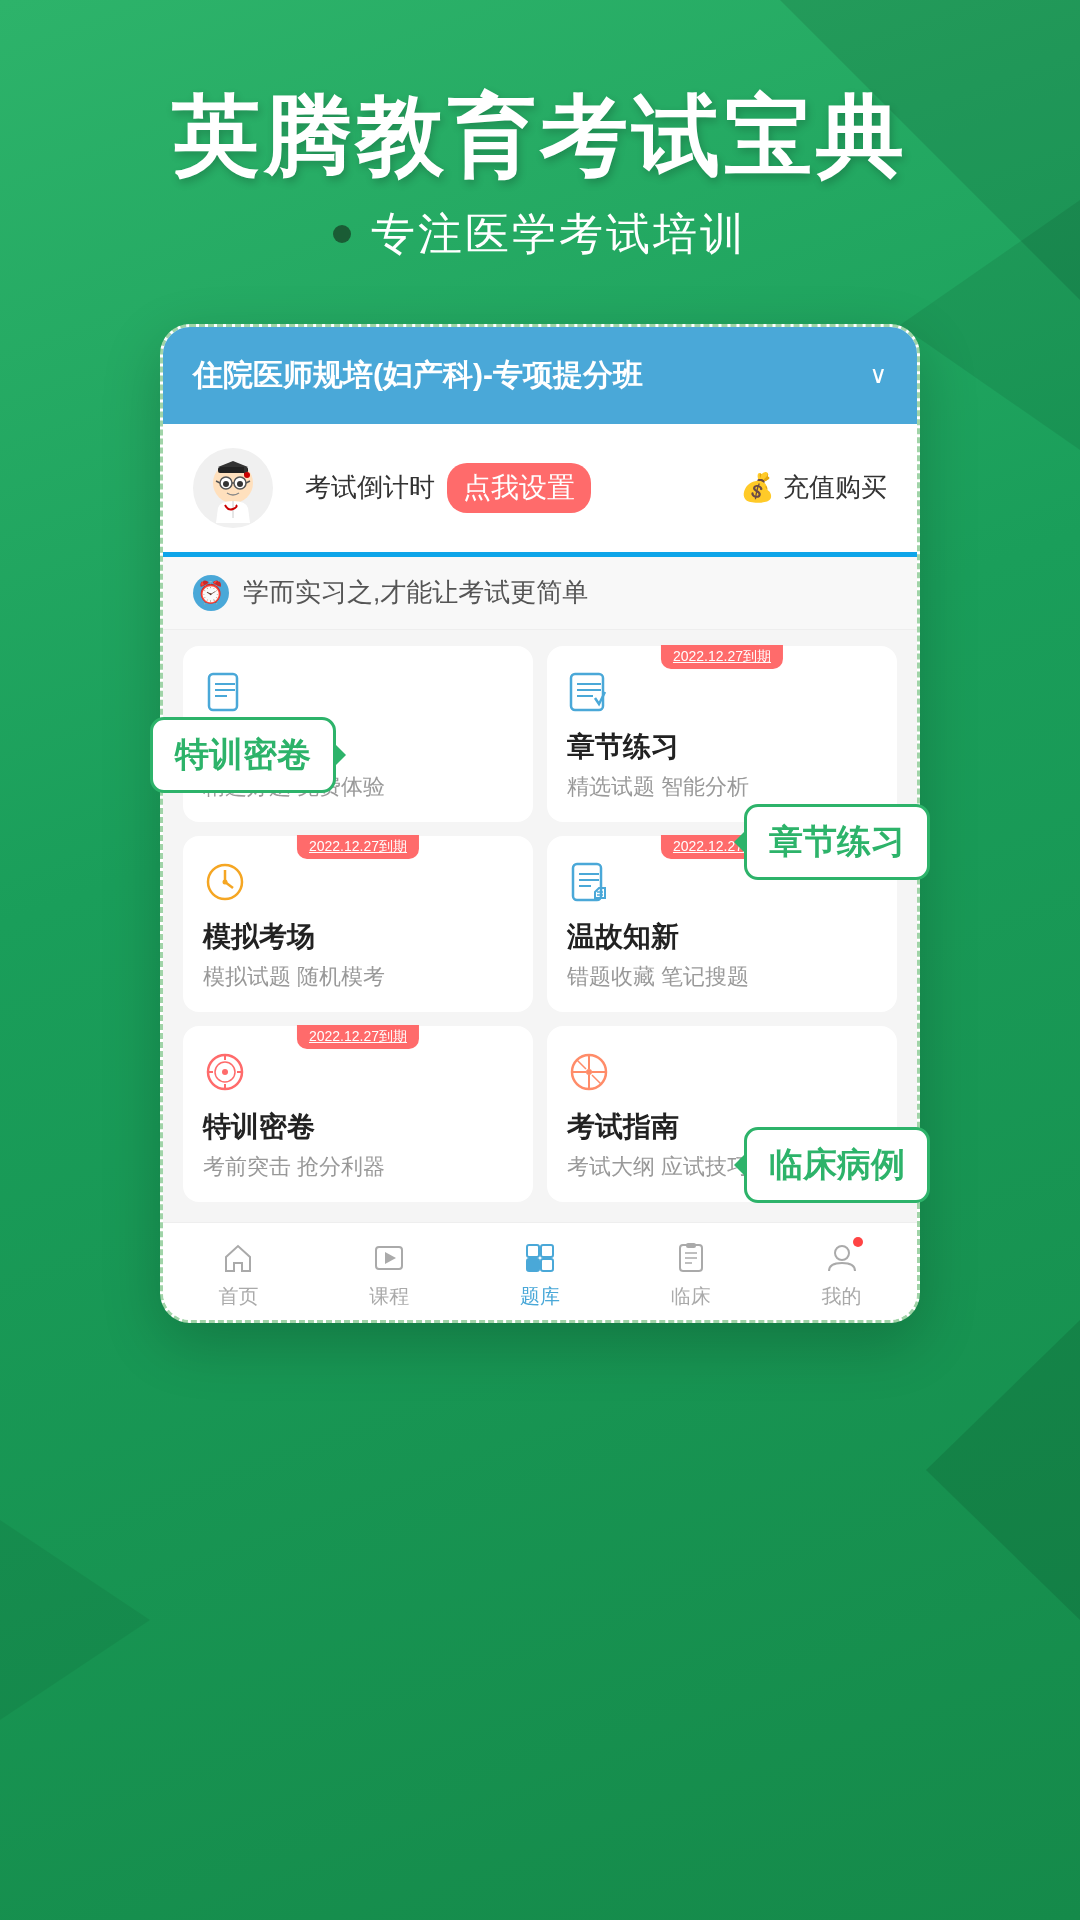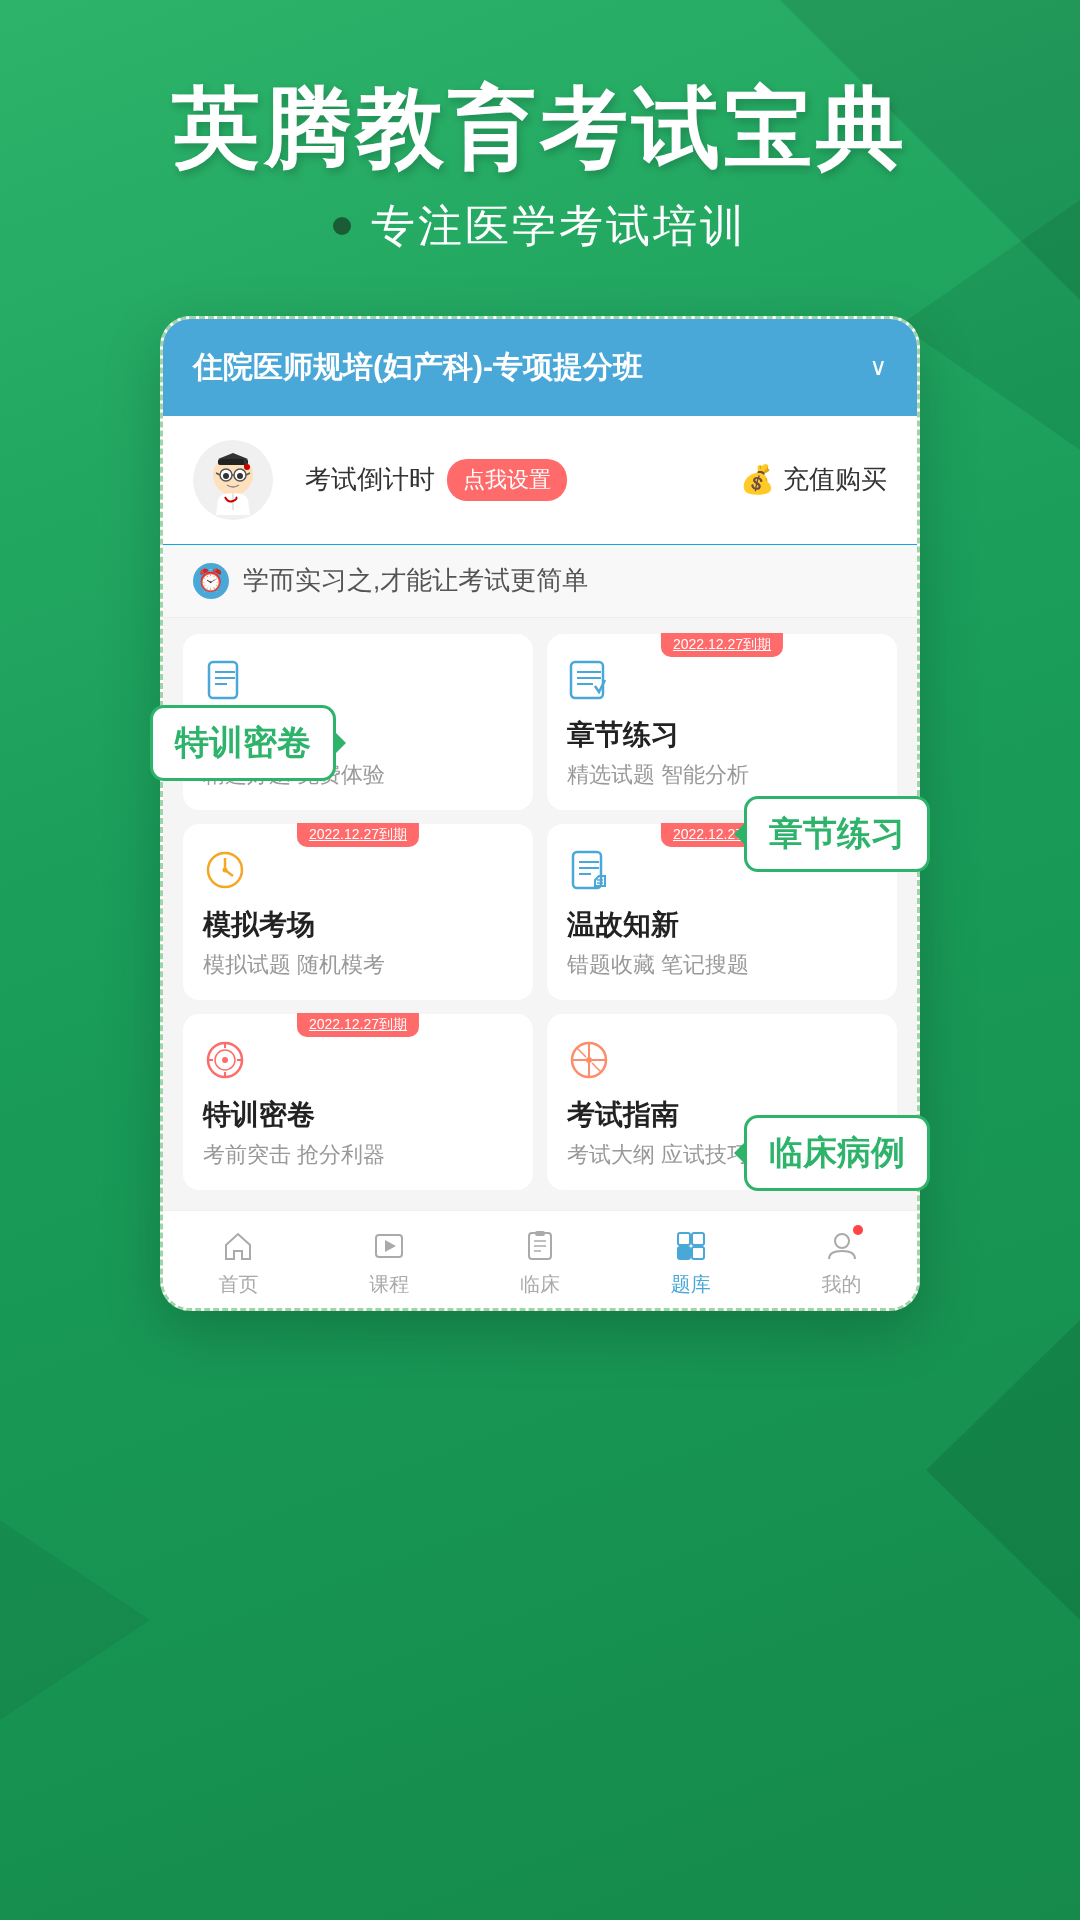--- a/index.html
+++ b/index.html
@@ -42,20 +42,21 @@
       background: rgba(0,0,0,0.06);
       clip-path: polygon(0 0, 100% 50%, 0 100%);
     }
 
     
     .header {
       position: relative;
       z-index: 10;
       padding: 80px 60px 40px 60px;
       text-align: center;
+      margin-top: 8px;
     }
     .main-title {
       font-size: 88px;
       font-weight: 900;
       color: #ffffff;
       text-shadow: 2px 4px 8px rgba(0,0,0,0.2);
       letter-spacing: 4px;
       line-height: 1.1;
       margin-bottom: 20px;
     }
@@ -109,21 +110,21 @@
       color: #ffffff;
       font-size: 24px;
       margin-left: 8px;
     }
 
     
     .user-row {
       padding: 24px 30px;
       display: flex;
       justify-content: space-between;
-      border-bottom: 1px solid #0ea5e9;
+      border-bottom: 5px solid #0ea5e9;
       gap: 19px;
     }
     .avatar-section {
       display: flex;
       align-items: center;
       gap: 16px;
     }
     .avatar {
       width: 80px;
       height: 80px;
@@ -148,21 +149,21 @@
     }
     .countdown-label {
       font-size: 26px;
       color: #333;
     }
     .countdown-btn {
       background: #ff6b6b;
       color: #fff;
       border-radius: 20px;
       padding: 6px 16px;
-      font-size: 22px;
+      font-size: 28px;
       cursor: pointer;
       border: none;
     }
     .recharge-btn {
       display: flex;
       align-items: center;
       gap: 8px;
       font-size: 26px;
       color: #333;
       cursor: pointer;
@@ -519,45 +520,45 @@
         <div class="nav-icon">
           <svg width="34" height="34" viewBox="0 0 34 34">
             <rect x="4" y="6" width="26" height="22" rx="3" fill="none" stroke="#aaa" stroke-width="2"></rect>
             <polygon points="13,11 24,17 13,23" fill="#aaa"></polygon>
           </svg>
         </div>
         <span class="nav-label">课程</span>
       </div>
 
       <div class="nav-item">
+        <div class="nav-icon active">
+          <svg width="34" height="34" viewBox="0 0 34 34">
+            <rect x="4" y="4" width="12" height="12" rx="2" fill="none" stroke="#4aa8d8" stroke-width="2"></rect>
+            <rect x="18" y="4" width="12" height="12" rx="2" fill="none" stroke="#4aa8d8" stroke-width="2"></rect>
+            <rect x="4" y="18" width="12" height="12" rx="2" fill="#4aa8d8" stroke="#4aa8d8" stroke-width="2"></rect>
+            <rect x="18" y="18" width="12" height="12" rx="2" fill="none" stroke="#4aa8d8" stroke-width="2"></rect>
+          </svg>
+        </div>
+        <span class="nav-label active">题库</span>
+      </div>
+
+      <div class="nav-item">
         <div class="nav-icon">
           <svg width="34" height="34" viewBox="0 0 34 34">
             <rect x="6" y="4" width="22" height="26" rx="3" fill="none" stroke="#aaa" stroke-width="2"></rect>
             <line x1="11" y1="12" x2="23" y2="12" stroke="#aaa" stroke-width="1.5"></line>
             <line x1="11" y1="17" x2="23" y2="17" stroke="#aaa" stroke-width="1.5"></line>
             <line x1="11" y1="22" x2="18" y2="22" stroke="#aaa" stroke-width="1.5"></line>
             <rect x="12" y="2" width="10" height="5" rx="2" fill="#aaa"></rect>
           </svg>
         </div>
         <span class="nav-label">临床</span>
       </div>
 
       <div class="nav-item">
-        <div class="nav-icon active">
-          <svg width="34" height="34" viewBox="0 0 34 34">
-            <rect x="4" y="4" width="12" height="12" rx="2" fill="none" stroke="#4aa8d8" stroke-width="2"></rect>
-            <rect x="18" y="4" width="12" height="12" rx="2" fill="none" stroke="#4aa8d8" stroke-width="2"></rect>
-            <rect x="4" y="18" width="12" height="12" rx="2" fill="#4aa8d8" stroke="#4aa8d8" stroke-width="2"></rect>
-            <rect x="18" y="18" width="12" height="12" rx="2" fill="none" stroke="#4aa8d8" stroke-width="2"></rect>
-          </svg>
-        </div>
-        <span class="nav-label active">题库</span>
-      </div>
-
-      <div class="nav-item">
         <div class="nav-icon nav-dot">
           <svg width="34" height="34" viewBox="0 0 34 34">
             <circle cx="17" cy="12" r="7" fill="none" stroke="#aaa" stroke-width="2"></circle>
             <path d="M4 30 Q4 22 17 22 Q30 22 30 30" fill="none" stroke="#aaa" stroke-width="2"></path>
           </svg>
         </div>
         <span class="nav-label">我的</span>
       </div>
 
     </div>

